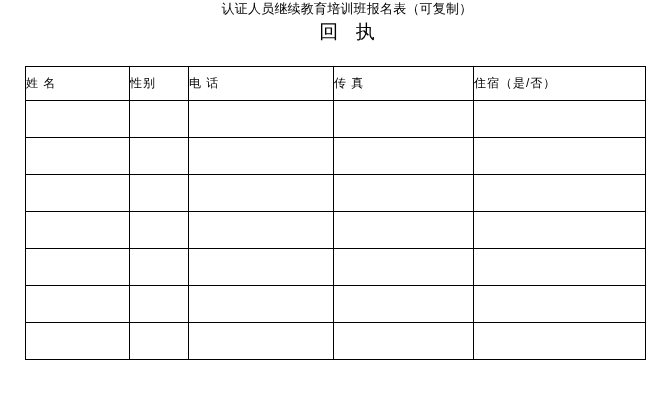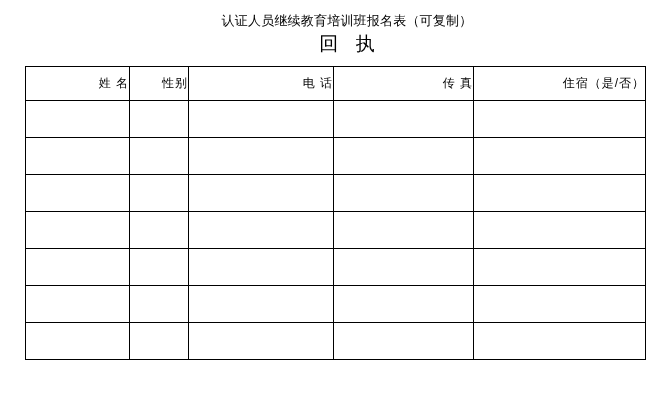--- a/index.html
+++ b/index.html
@@ -15,21 +15,21 @@
     overflow: hidden;
   }
   .page {
     position: relative;
     width: 669px;
     height: 403px;
     box-sizing: border-box;
   }
   .title-block {
     text-align: center;
-    padding-top: 12px;
+    padding-top: 0;
     margin-left: 25px;
   }
   .doc-title {
     font-size: 13px;
     line-height: 18px;
     letter-spacing: 0.2px;
   }
   .doc-subtitle {
     font-size: 19px;
     line-height: 18px;
@@ -46,21 +46,21 @@
   table.receipt {
     border-collapse: collapse;
     width: 620px;
     table-layout: fixed;
   }
   table.receipt td, table.receipt th {
     border: 1px solid #000000;
     padding: 0;
     font-weight: normal;
     font-size: 12px;
-    text-align: right;
+    text-align: left;
     vertical-align: middle;
   }
   table.receipt thead th {
     height: 33px;
   }
   table.receipt tbody td {
     height: 36px;
   }
   .hdr-text {
     display: block;

